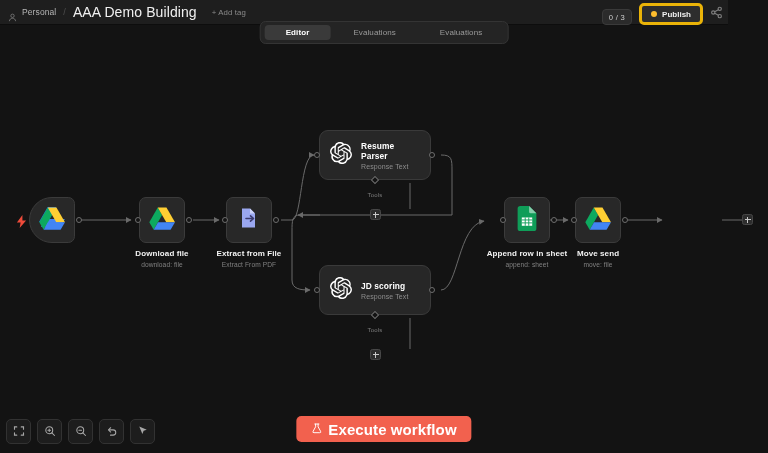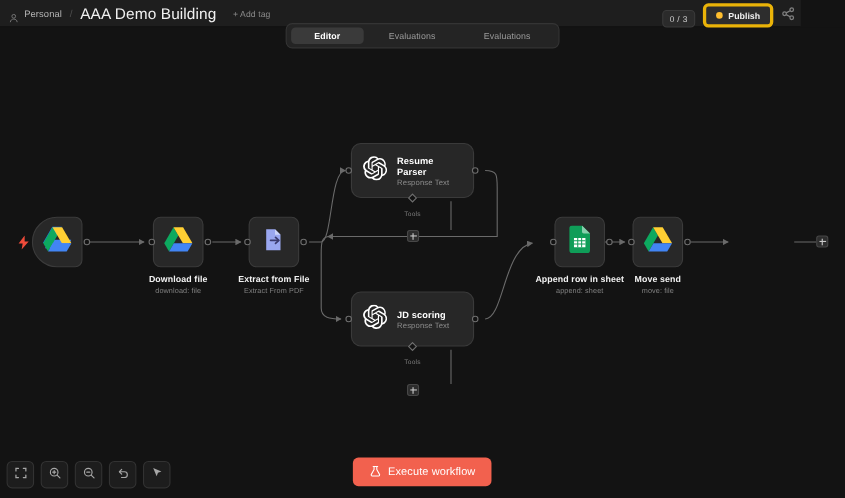--- a/index.html
+++ b/index.html
@@ -133,21 +133,21 @@
     display: flex; align-items: center; justify-content: center; cursor: pointer;
   }
   .tool-btn svg { opacity: .72; }
 
   #execute-btn {
     position: absolute; left: 50%; transform: translateX(-50%); bottom: 11px;
     background: #f2614e; border: none; border-radius: 5px;
     height: 26px; padding: 0 15px; display: flex; align-items: center; gap: 6px;
     cursor: pointer; z-index: 30;
   }
-  #execute-btn .ex-label { font-size: 10px; color: #ffffff; font-weight: 400; letter-spacing:.1px; }
+  #execute-btn .ex-label { font-size: 15px; color: #ffffff; font-weight: 700; letter-spacing:.1px; }
 </style>
 </head>
 <body>
 
 <div id="app">
 
   <div id="header">
     <div class="hdr-left">
       <span class="person-icon">
         <svg width="9" height="9" viewBox="0 0 16 16" fill="none" stroke="#b6b6b6" stroke-width="1.5">

